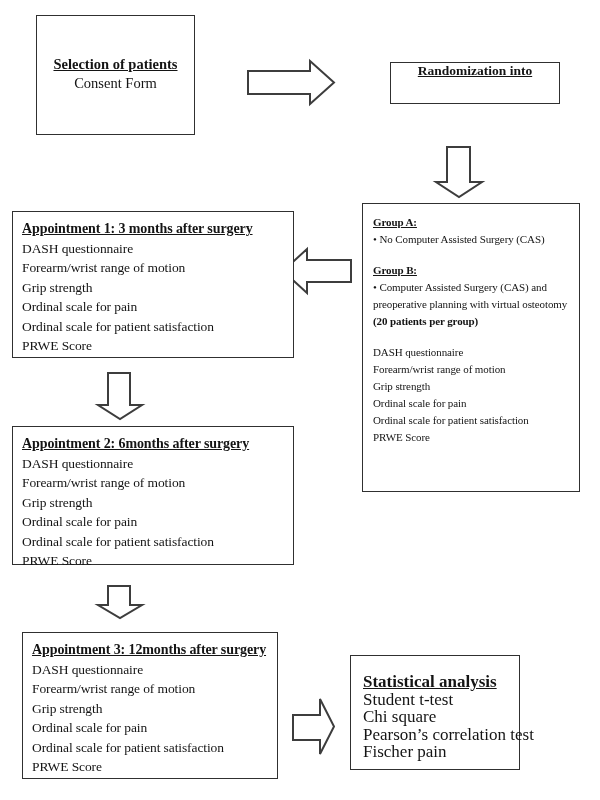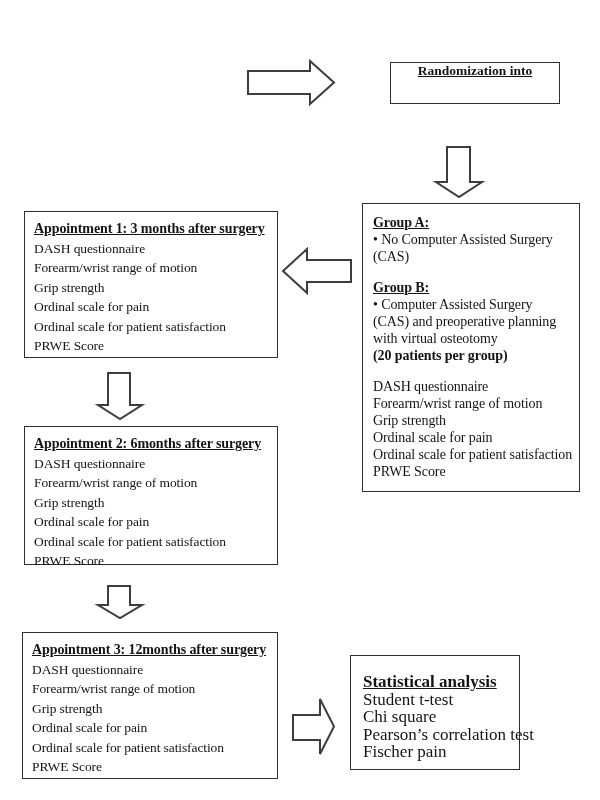--- a/index.html
+++ b/index.html
@@ -40,28 +40,28 @@
   
   #randomization-box {
     left: 390px; top: 62px; width: 170px; height: 42px;
     font-size: 13.5px;
     line-height: 16.5px;
   }
   
   #groups-box {
     left: 362px; top: 203px; width: 218px; height: 289px;
     padding: 10px 8px 0 10px;
-    font-size: 14px;
+    font-size: 11px;
     line-height: 17px;
     letter-spacing: -0.1px;
   }
   #groups-box p { margin: 0; }
   
   .appt-box {
-    left: 24px; width: 254px;
+    left: 12px; width: 282px;
     padding: 7px 6px 0 9px;
     font-size: 13.5px;
     line-height: 19.5px;
     letter-spacing: -0.1px;
   }
   #appointment1-box { top: 211px; height: 147px; }
   #appointment2-box { top: 426px; height: 139px; }
   #appointment3-box { top: 632px; height: 147px; left: 22px; width: 256px; }
   .appt-box .heading { font-size: 14px; }
   
@@ -78,20 +78,24 @@
     stroke: #3d3d3d;
     stroke-width: 2;
     stroke-linejoin: miter;
   }
 </style>
 </head>
 <body>
 
 <div id="canvas">
 
+  <div class="box centered" id="selection-box">
+    <div class="heading">Selection of patients</div>
+    <div>Consent Form</div>
+  </div>
 
   <svg class="arrow" style="left:247px; top:60px;" width="88" height="45">
     <polygon points="1,11 63,11 63,1 87,22.5 63,44 63,34 1,34"></polygon>
   </svg>
 
   <div class="box centered" id="randomization-box">
     <div class="heading">Randomization into</div>
   </div>
 
   <svg class="arrow" style="left:435px; top:146px;" width="48" height="52">

